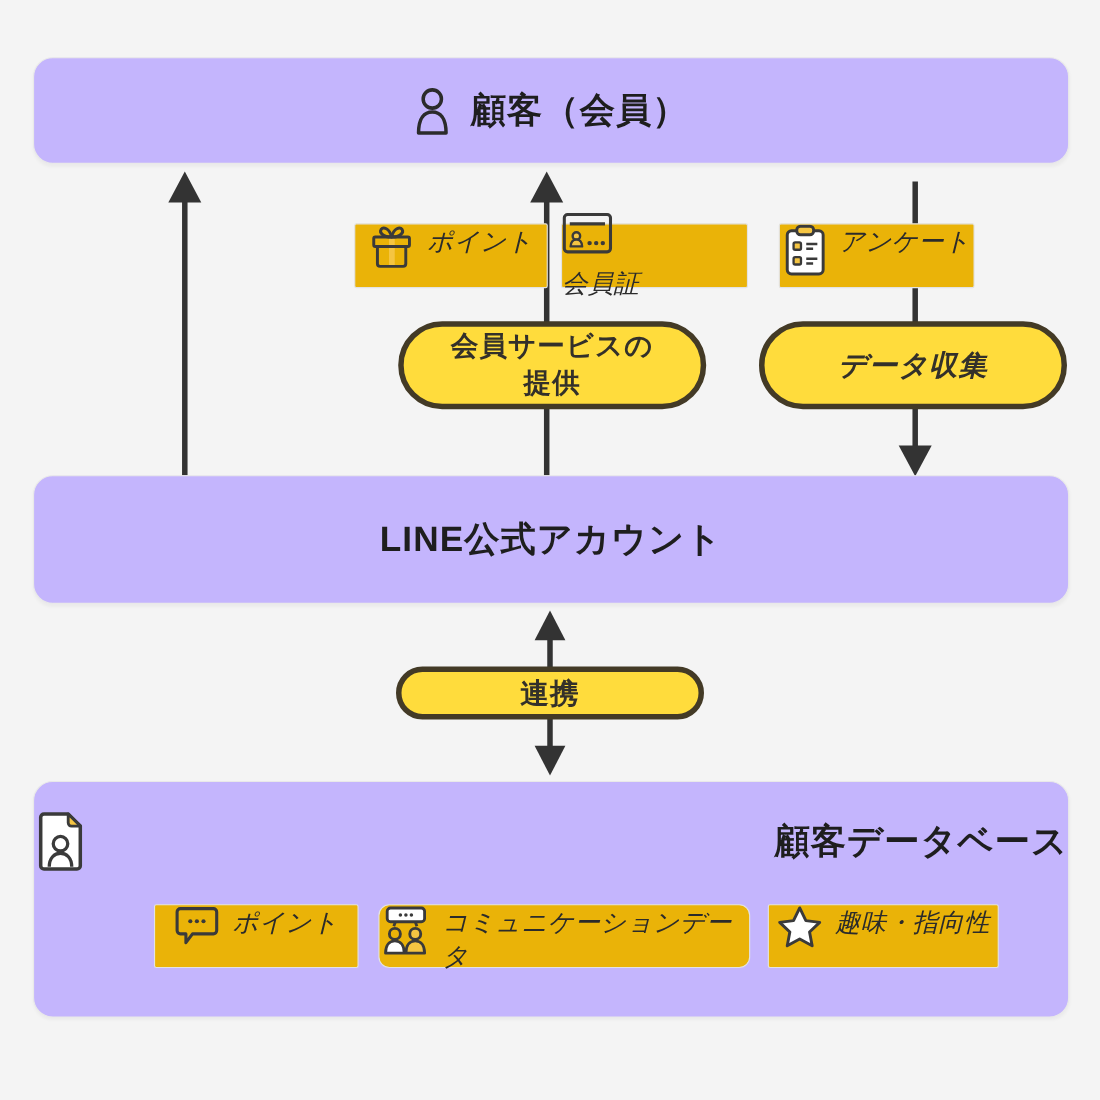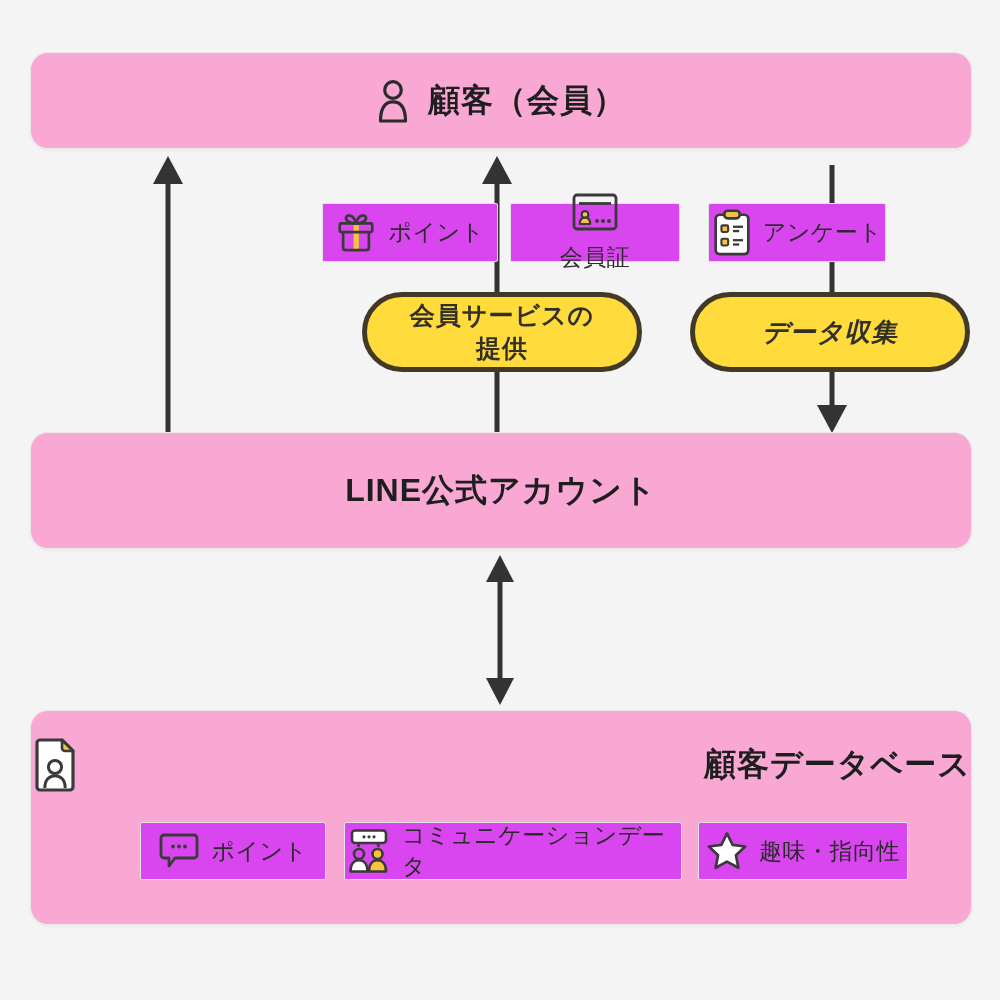--- a/index.html
+++ b/index.html
@@ -8,21 +8,21 @@
     background:#f4f4f4;
     font-family:"Liberation Sans","DejaVu Sans",sans-serif;
     color:#222;
     position:relative;
     overflow:hidden;
   }
   .canvas{position:absolute;inset:0;width:1000px;height:1000px;}
   .arrow-layer{position:absolute;left:0;top:0;z-index:1;}
   .card{
     position:absolute;
-    background:#f9a8d4;
+    background:#c4b5fd;
     border:1px solid #e9e9e9;
     border-radius:18px;
     box-shadow:0 2px 3px rgba(0,0,0,0.04);
     display:flex;align-items:center;justify-content:center;
     z-index:2;
   }
   .card-title{
     font-weight:bold;
     font-size:32px;
     color:#1e1e1e;
@@ -30,33 +30,34 @@
   }
   .top-card{left:30px;top:52px;width:940px;height:95px;gap:18px;}
   .line-card{left:30px;top:432px;width:940px;height:115px;}
   .db-card{left:30px;top:710px;width:940px;height:213px;display:block;}
   .db-header{
     display:flex;align-items:center;justify-content:space-between;
     gap:16px;margin-top:22px;height:64px;
   }
   .tag{
     position:absolute;
-    background:#d946ef;
+    background:#eab308;
     border:1px solid #e3e3e3;
     border-radius:2px;
-    display:flex;align-items:center;justify-content:center;
+    display:flex;align-items:flex-start;justify-content:center;
     gap:11px;
     z-index:2;
+    font-style:italic;
   }
   .tag-label{font-size:23px;color:#2b2b2b;font-weight:500;letter-spacing:0.5px;}
   .tag-points{left:322px;top:203px;width:174px;height:57px;}
   .tag-membercard{left:510px;top:203px;width:168px;height:57px;flex-direction:column;}
   .tag-survey{left:708px;top:203px;width:176px;height:57px;}
   .dbtag-1{left:140px;top:822px;width:184px;height:56px;}
-  .dbtag-2{left:344px;top:822px;width:336px;height:56px;}
+  .dbtag-2{left:344px;top:822px;width:336px;height:56px;border-radius:10px;}
   .dbtag-3{left:698px;top:822px;width:208px;height:56px;}
   .pill{
     position:absolute;
     background:#ffdc3c;
     border:5px solid #433a26;
     border-radius:46px;
     display:flex;flex-direction:column;
     align-items:center;justify-content:center;
     font-weight:bold;font-size:25px;line-height:33px;
     color:#33302a;letter-spacing:1px;
@@ -149,20 +150,23 @@
     <span>提供</span>
   </div>
   <div class="pill pill-3">
     <span>データ収集</span>
   </div>
 
   <div class="card line-card">
     <span class="card-title">LINE公式アカウント</span>
   </div>
 
+  <div class="pill pill-link">
+    <span>連携</span>
+  </div>
 
   <div class="card db-card">
     <div class="db-header">
       <span class="icon">
         <svg width="48" height="58" viewBox="0 0 48 58" fill="none" stroke="#3a3a3a" stroke-width="3.2" stroke-linejoin="round">
           <path d="M9 4 h22 l11 11 v36 a3 3 0 0 1 -3 3 H9 a3 3 0 0 1 -3 -3 V7 a3 3 0 0 1 3 -3 Z" fill="#fff"></path>
           <path d="M31 4 v8 a3 3 0 0 0 3 3 h8 Z" fill="#f5c542" stroke-width="2.6"></path>
           <circle cx="24" cy="31" r="6.6" stroke-width="3"></circle>
           <path d="M13.8 52 c0-8 4.6-12.3 10.2-12.3 c5.6 0 10.2 4.3 10.2 12.3" stroke-width="3"></path>
         </svg>

